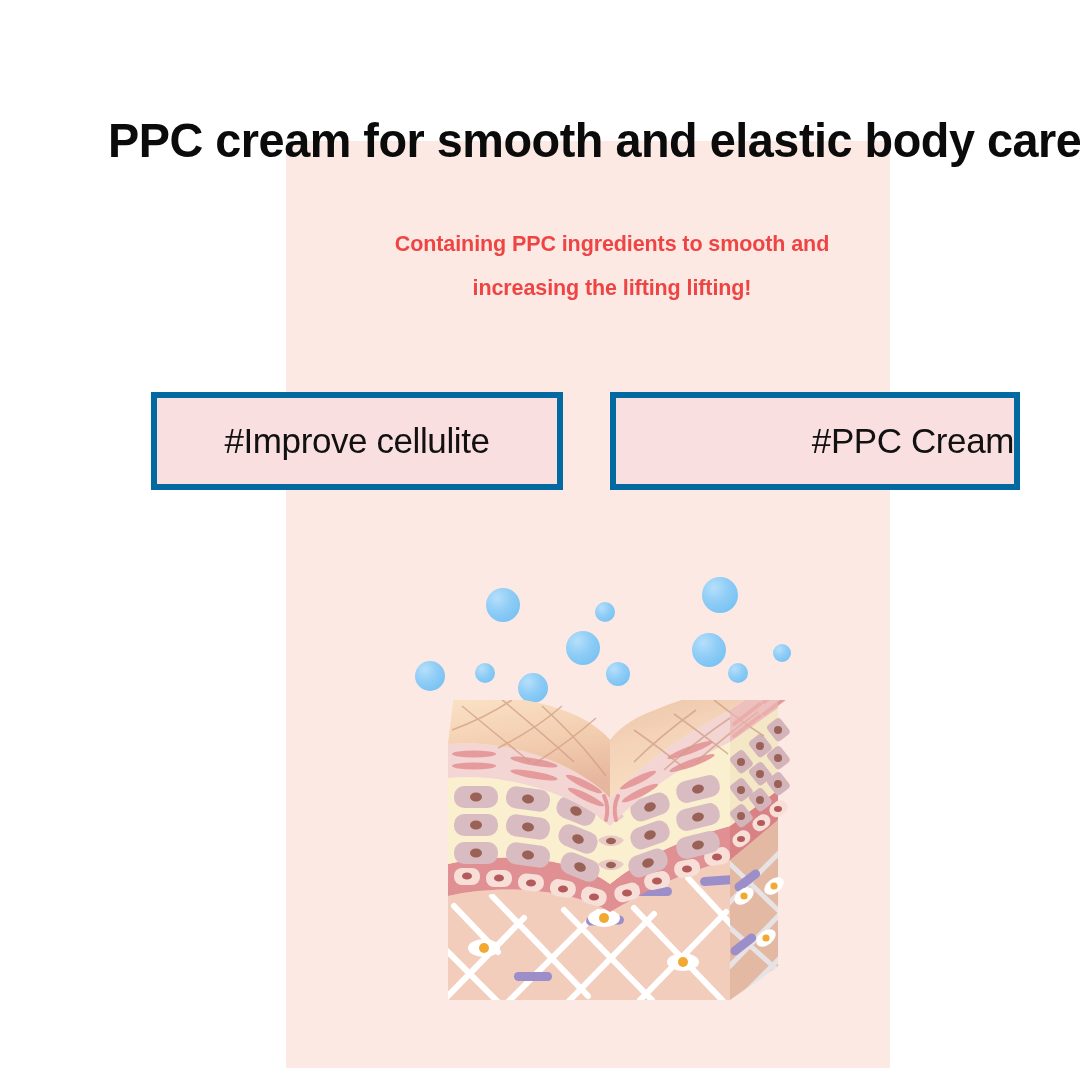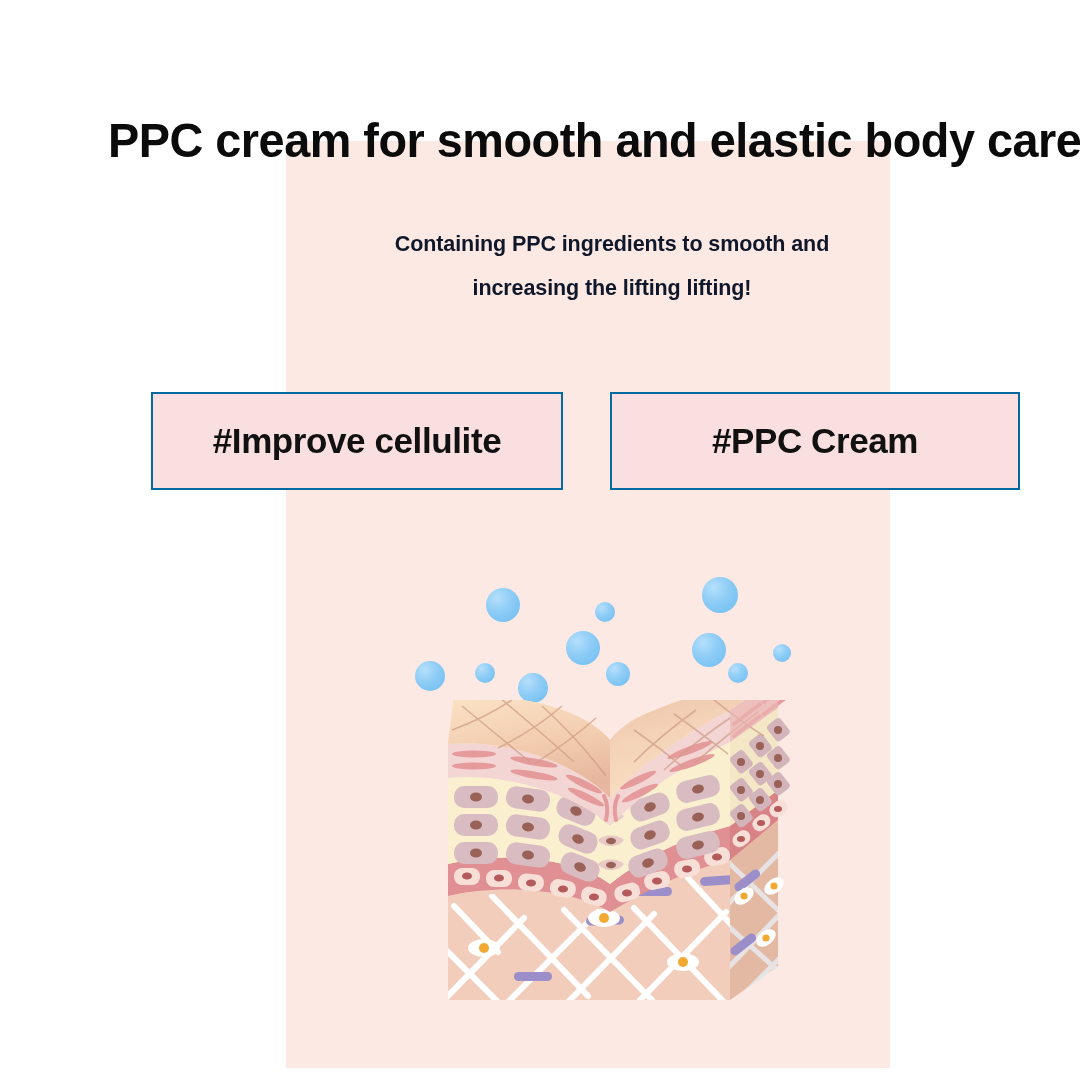--- a/index.html
+++ b/index.html
@@ -36,44 +36,44 @@
   }
 
   
   .blurb{
     position:absolute;
     left:238px; top:222px;
     width:652px;
     text-align:center;
     font-size:21.5px;
     font-weight:700;
-    color:#0f172a;
+    color:#ef4444;
     line-height:44px;
     letter-spacing:-0.1px;
   }
   .blurb span{display:block;}
 
   
   .chip{
     position:absolute;
     top:392px;
     height:98px;
     background:#fadfe0;
-    border:2px solid #0369a1;
+    border:6px solid #0369a1;
     box-sizing:border-box;
     display:flex;
     align-items:center;
     justify-content:center;
     color:#111111;
     font-size:35px;
-    font-weight:700;
+    font-weight:400;
     letter-spacing:-0.4px;
   }
   .chip.left{left:103px;width:412px;}
-  .chip.right{left:562px;width:410px;}
+  .chip.right{left:562px;width:410px;justify-content:flex-end;}
 
   
   .bubble{
     position:absolute;
     border-radius:50%;
     background:radial-gradient(circle at 33% 29%, #b6dffb 0%, #8fcdf6 42%, #6cbcf2 100%);
   }
 
   
   .skin{

